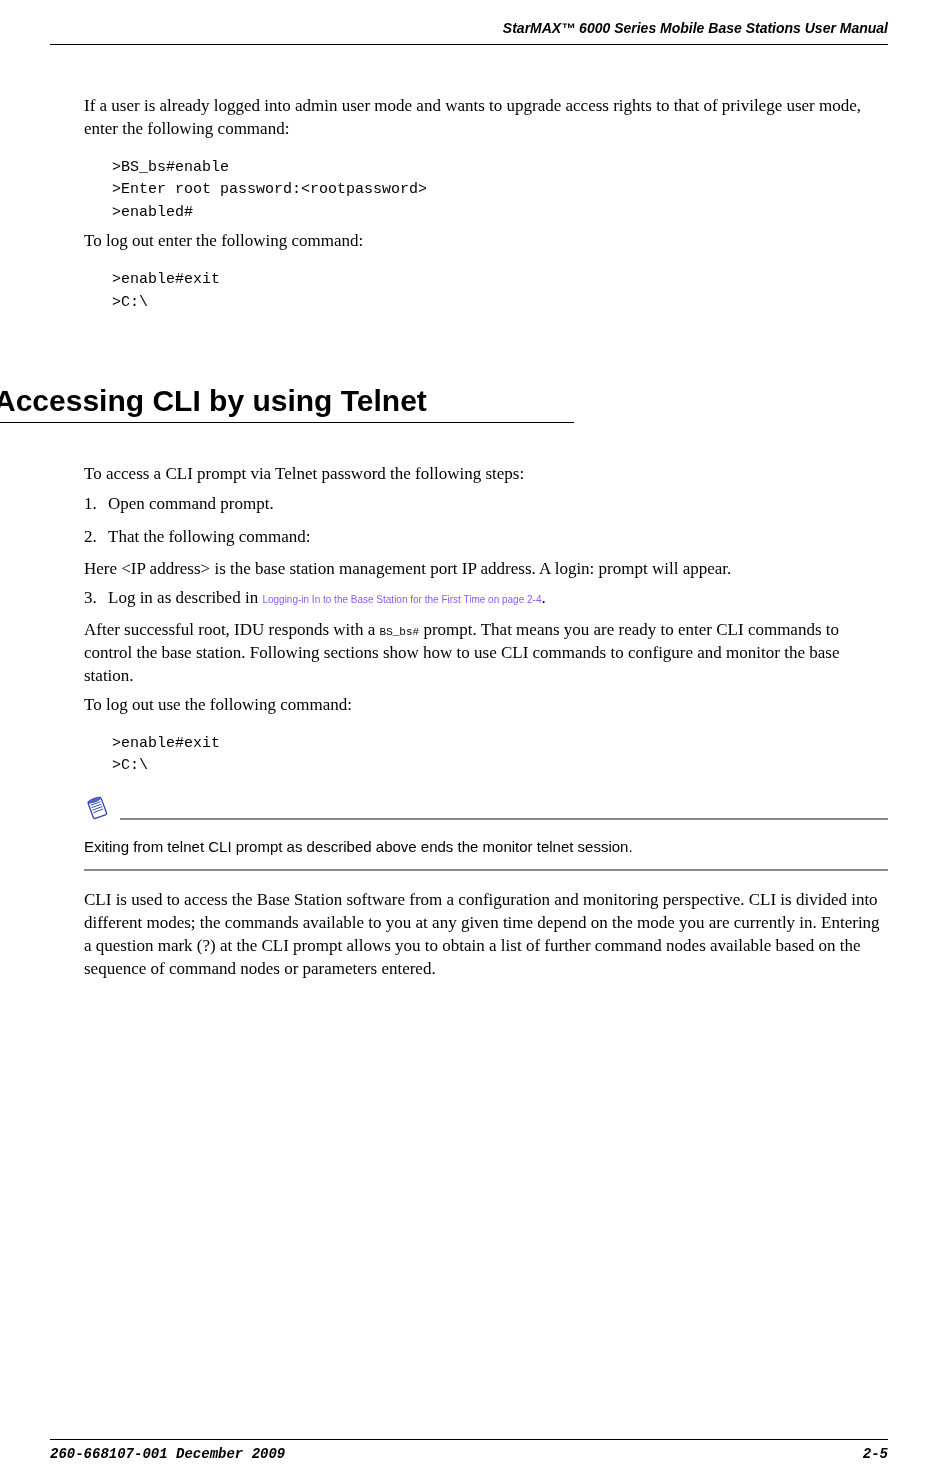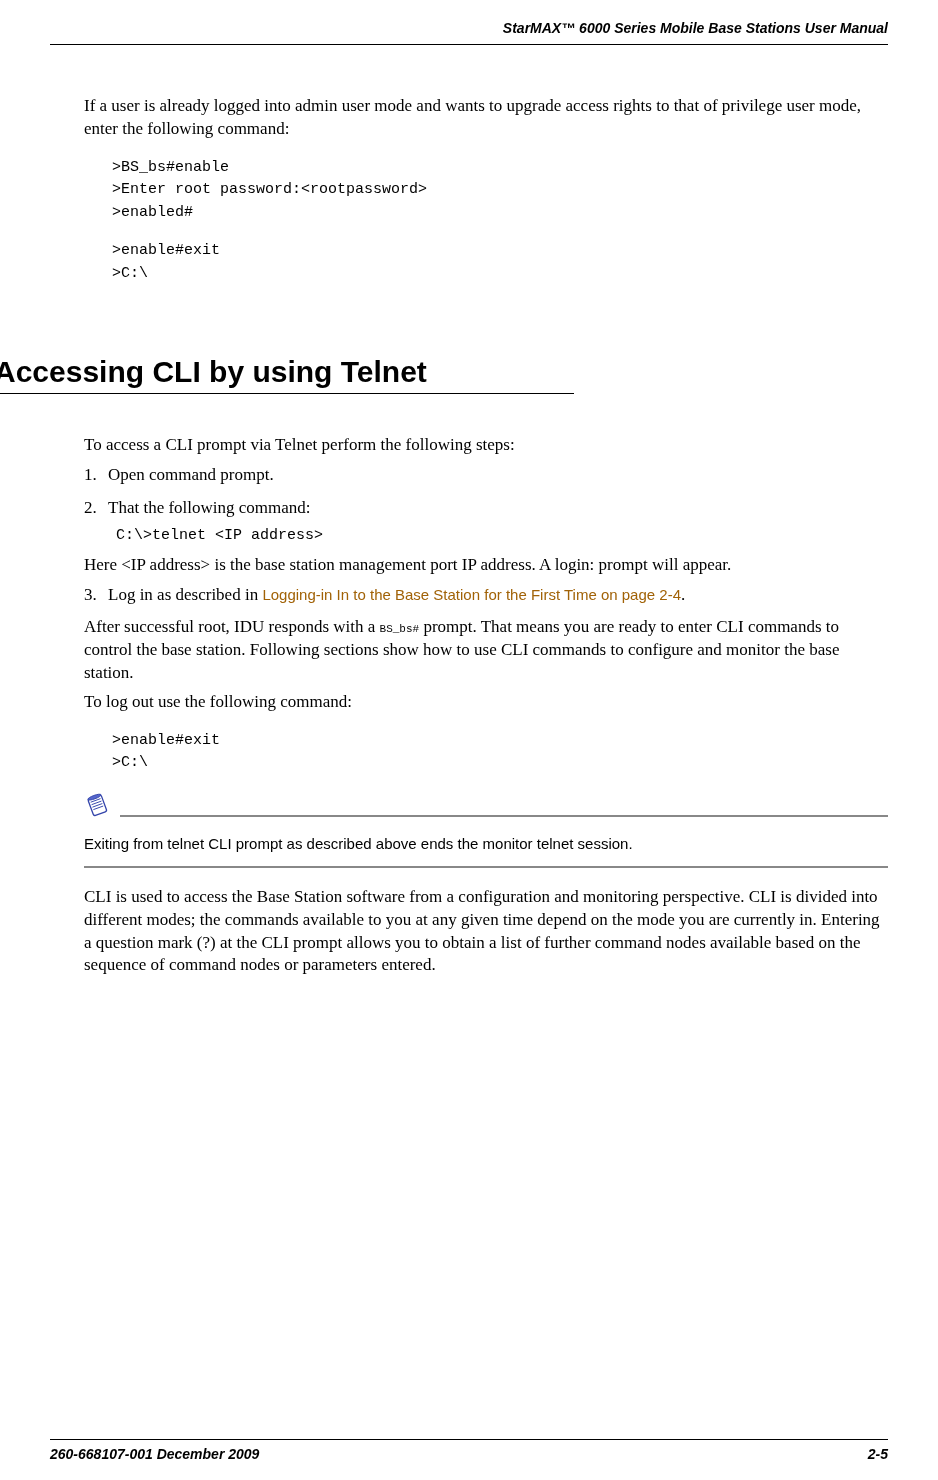--- a/index.html
+++ b/index.html
@@ -77,23 +77,23 @@
       text-indent: 0;
     }
     .step-code {
       font-family: 'Courier New', monospace;
       font-size: 15px;
       display: block;
       text-indent: 0;
       margin-top: 4px;
     }
     .link {
-      color: #a16207;
-      font-family: Verdana, Arial, sans-serif;
-      font-size: 15px;
+      color: #8b5cf6;
+      font-family: Verdana, Arial, sans-serif;
+      font-size: 10px;
     }
     .inline-code {
       font-family: Liberation Mono, monospace;
       font-size: 11px;
     }
     .note-block {
       margin-top: 18px;
       margin-bottom: 18px;
     }
     .note-icon-row {
@@ -130,21 +130,21 @@
       right: 50px;
     }
     .footer-rule {
       border: none;
       border-top: 1px solid #000;
       margin-bottom: 6px;
     }
     .footer-row {
       display: flex;
       justify-content: space-between;
-      font-family: Liberation Sans, sans-serif;
+      font-family: Liberation Mono, monospace;
       font-weight: bold;
       font-style: italic;
       font-size: 14px;
     }
   </style>
 </head>
 <body>
 
 <div class="header">
   <span>StarMAX™ 6000 Series Mobile Base Stations User Manual</span>
@@ -153,37 +153,37 @@
 
 <div class="content">
 
   <p class="body-text">If a user is already logged into admin user mode and wants to upgrade access rights to that of privilege user mode, enter the following command:</p>
   <div class="code-block">
     <span class="code-line">&gt;BS_bs#enable</span>
     <span class="code-line">&gt;Enter root password:&lt;rootpassword&gt;</span>
     <span class="code-line">&gt;enabled#</span>
   </div>
 
+  <p class="body-text">To log out enter the following command:</p>
   <div class="code-block">
     <span class="code-line">&gt;enable#exit</span>
     <span class="code-line">&gt;C:\</span>
   </div>
 
   <h2 class="section-heading">Accessing CLI by using Telnet</h2>
   <hr class="section-rule">
 
-  <p class="body-text">To access a CLI prompt via Telnet perform the following steps:</p>
+  <p class="body-text">To access a CLI prompt via Telnet password the following steps:</p>
 
   <ol class="steps">
     <li>
       <span class="num">1.</span><span>Open command prompt.</span>
     </li>
     <li>
       <span class="num">2.</span><span>That the following command:</span>
-      <span class="step-code">C:\&gt;telnet &lt;IP address&gt;</span>
     </li>
   </ol>
 
   <p class="body-text">Here &lt;IP address&gt; is the base station management port IP address. A login: prompt will appear.</p>
 
   <ol class="steps">
     <li>
       <span class="num">3.</span><span>Log in as described in </span><span class="link">Logging-in In to the Base Station for the First Time on page 2-4</span><span>.</span>
     </li>
   </ol>

